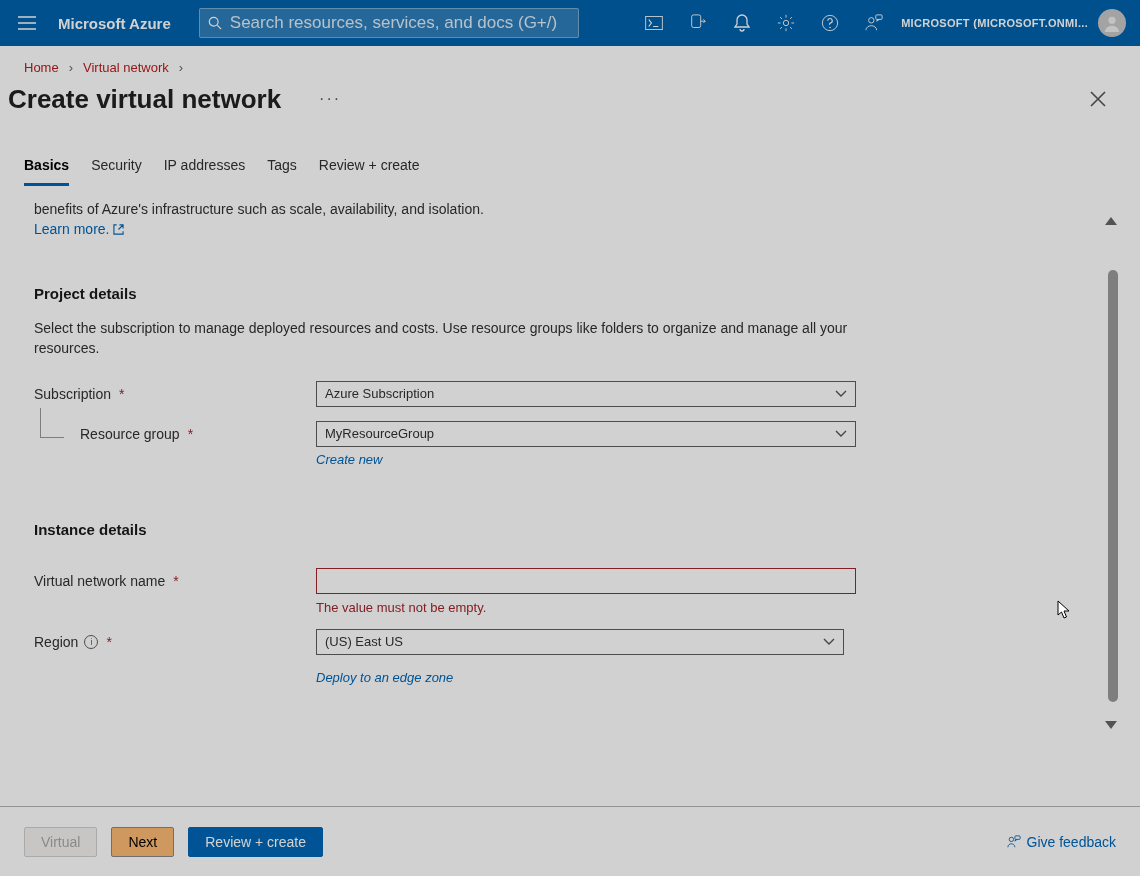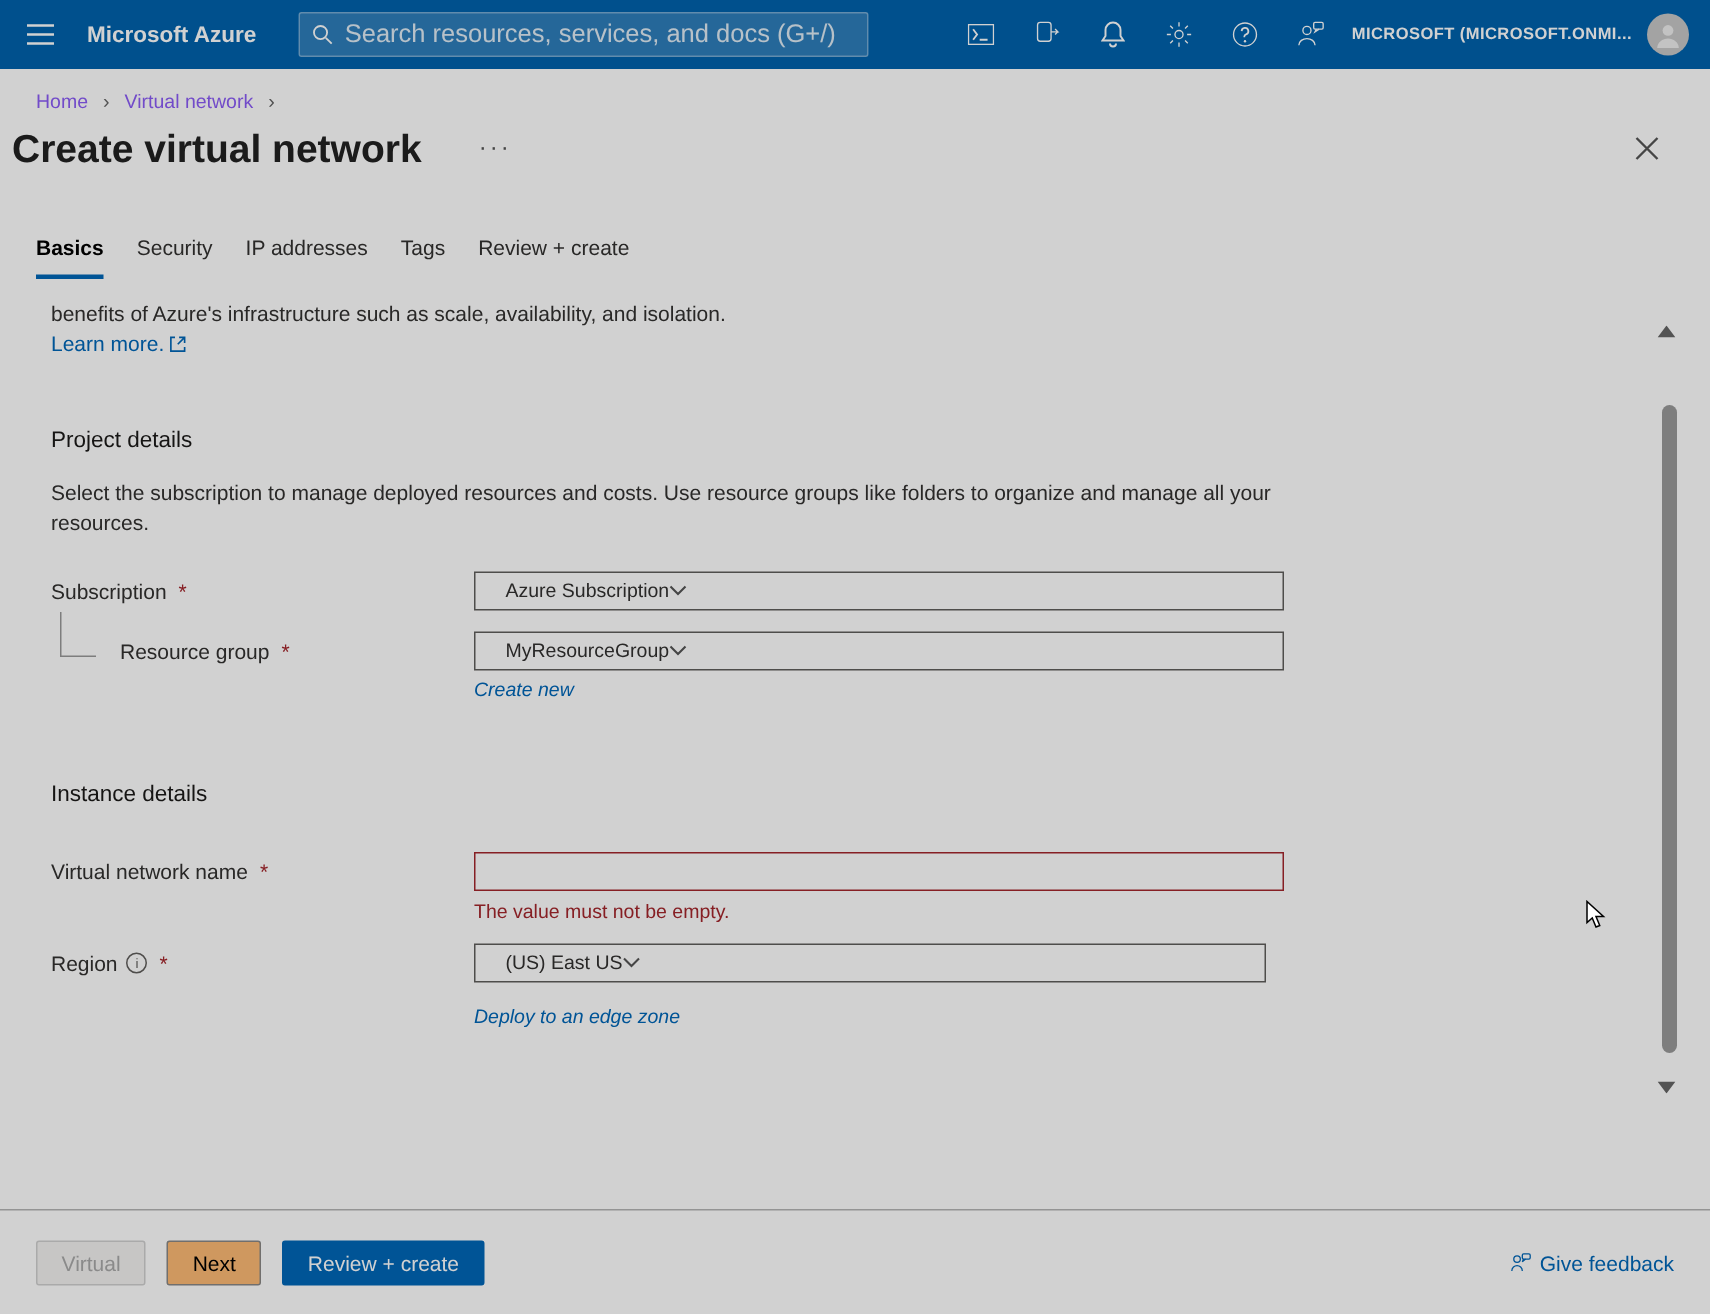--- a/index.html
+++ b/index.html
@@ -17,50 +17,50 @@
   .search-input { flex: 1; background: transparent; border: none; outline: none; color: #fff; font-size: 17px; margin-left: 8px; }
   .search-input::placeholder { color: rgba(255,255,255,0.85); }
   .topbar-spacer { flex: 1; }
   .topbar-icons { display: flex; align-items: center; gap: 2px; margin-left: 20px; }
   .topbar-icon-btn { width: 42px; height: 46px; display: flex; align-items: center; justify-content: center; cursor: pointer; }
   .tenant { font-size: 11px; font-weight: 600; letter-spacing: .3px; margin-left: 6px; margin-right: 6px; white-space: nowrap; max-width: 200px; overflow: hidden; text-overflow: ellipsis; }
   .avatar { width: 28px; height: 28px; border-radius: 50%; background: #c7c7c7; display: flex; align-items: center; justify-content: center; margin-left: 4px; margin-right: 4px; }
 
   
   .breadcrumb { padding: 14px 24px 0 24px; font-size: 13px; display: flex; align-items: center; gap: 10px; }
-  .breadcrumb a { color: #8b5cf6; text-decoration: none; cursor: pointer; }
+  .breadcrumb a { color: #b91c1c; text-decoration: none; cursor: pointer; }
   .breadcrumb .chev { color: #666; }
 
   
   .page-header { padding: 6px 24px 0 8px; display: flex; align-items: center; gap: 16px; }
   .page-title { font-size: 26px; font-weight: 600; color: #222; }
   .page-menu-dots { color: #555; margin-left: 22px; cursor: pointer; letter-spacing: 2px; }
   .page-header-spacer { flex: 1; }
   .close-btn { width: 36px; height: 36px; display: flex; align-items: center; justify-content: center; cursor: pointer; color: #555; }
 
   
   .tabs { display: flex; gap: 22px; padding: 40px 24px 0 24px; border-bottom: none; }
   .tab { font-size: 14px; color: #323130; padding-bottom: 10px; cursor: pointer; }
   .tab.active { color: #000; font-weight: 600; border-bottom: 3px solid #0067b8; }
 
   
   .body-wrap { position: relative; }
   .body { padding: 0 24px 0 34px; color: #323130; font-size: 14px; }
   .intro { margin-top: 14px; max-width: 880px; line-height: 1.4; }
   .learn-link { color: #0067b8; text-decoration: none; cursor: pointer; display: inline-flex; align-items: center; gap: 4px; }
 
-  .section-title { font-weight: 400; font-size: 15px; margin-top: 46px; color: #1b1a19; }
+  .section-title { font-weight: 700; font-size: 15px; margin-top: 46px; color: #1b1a19; }
   .section-desc { margin-top: 16px; max-width: 820px; line-height: 1.45; }
 
   .form-row { display: flex; align-items: center; margin-top: 22px; }
   .form-row .label { width: 282px; font-size: 14px; color: #323130; display: flex; align-items: center; gap: 6px; }
   .form-row.indent .label { padding-left: 46px; position: relative; }
   .indent-connector { position: absolute; left: 6px; top: -18px; width: 24px; height: 30px; border-left: 1px solid #999; border-bottom: 1px solid #999; }
   .req { color: #a4262c; margin-left: 2px; }
-  .select-like { width: 540px; height: 26px; border: 1px solid #605e5c; background: #fff; display: flex; align-items: center; justify-content: flex-start; padding: 0 20px; font-size: 13px; color: #323130; cursor: pointer; }
+  .select-like { width: 540px; height: 26px; border: 1px solid #605e5c; background: #fff; display: flex; align-items: center; justify-content: space-between; padding: 0 8px; font-size: 13px; color: #323130; cursor: pointer; }
   .select-like.narrow { width: 528px; }
   .input-like { width: 540px; height: 26px; border: 1px solid #605e5c; background: #fff; padding: 0 8px; font-size: 13px; }
   .input-like.error { border-color: #a4262c; }
   .sub-link-row { margin-left: 282px; margin-top: 4px; font-style: italic; }
   .sub-link { color: #0067b8; font-size: 13px; text-decoration: none; cursor: pointer; }
   .error-text { margin-left: 282px; margin-top: 6px; color: #a4262c; font-size: 13px; }
 
   .info-icon { width: 14px; height: 14px; border: 1px solid #605e5c; border-radius: 50%; display: inline-flex; align-items: center; justify-content: center; font-size: 9px; color: #605e5c; }
 
   

